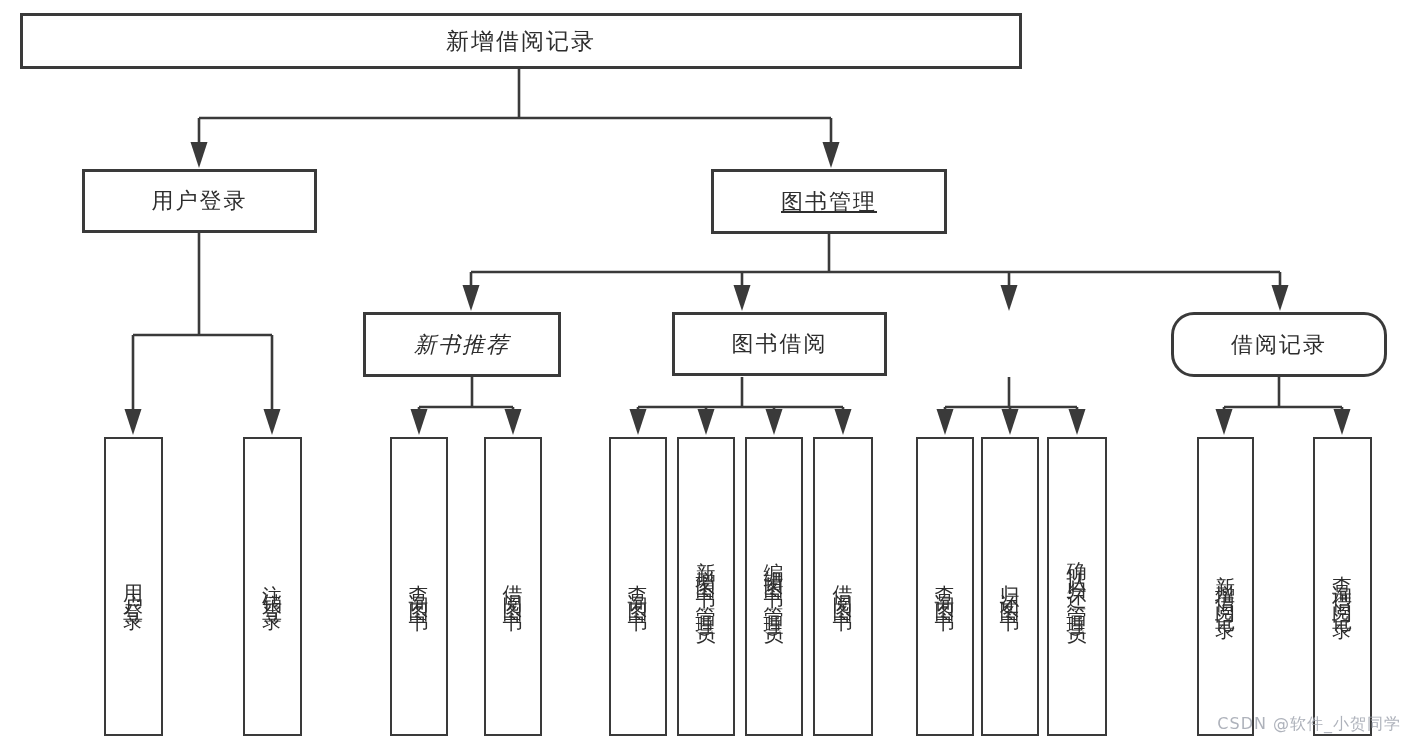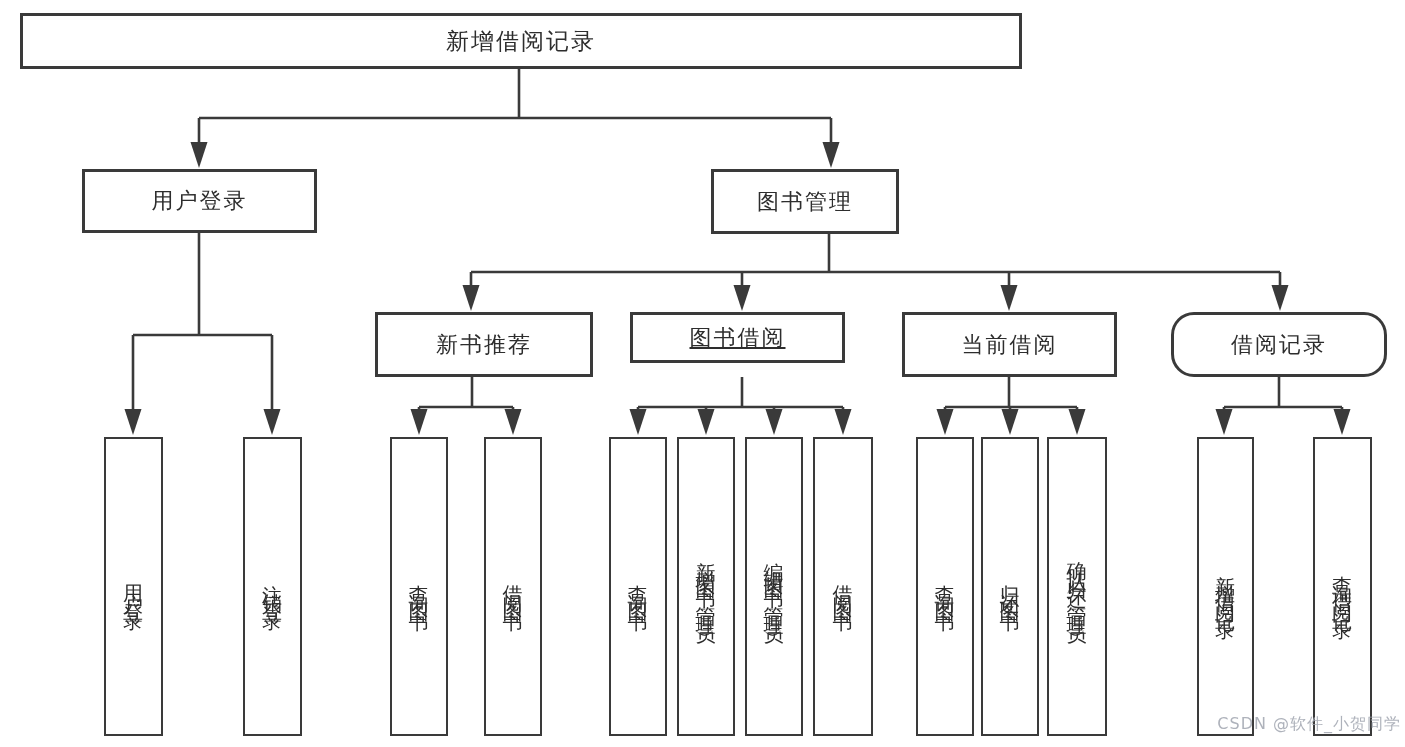--- a/index.html
+++ b/index.html
@@ -112,32 +112,29 @@
     </g>
   </svg>
 
   <div class="node root-node" style="left:20px; top:13px; width:1002px; height:56px;">
     <span>新增借阅记录</span>
   </div>
 
   <div class="node h-node" style="left:82px; top:169px; width:235px; height:64px;">
     <span>用户登录</span>
   </div>
-  <div class="node h-node" style="left:711px; top:169px; width:188px; height:65px;">
+  <div class="node h-node" style="left:711px; top:169px; width:236px; height:65px;text-decoration:underline;">
     <span>图书管理</span>
   </div>
 
-  <div class="node h-node" style="left:375px; top:312px; width:218px; height:65px;">
+  <div class="node h-node" style="left:363px; top:312px; width:198px; height:65px;font-style:italic;">
     <span>新书推荐</span>
   </div>
-  <div class="node h-node" style="left:630px; top:312px; width:215px; height:51px;text-decoration:underline;">
+  <div class="node h-node" style="left:672px; top:312px; width:215px; height:64px;">
     <span>图书借阅</span>
-  </div>
-  <div class="node h-node" style="left:902px; top:312px; width:215px; height:65px;">
-    <span>当前借阅</span>
   </div>
   <div class="node h-node" style="left:1171px; top:312px; width:216px; height:65px;border-radius:23px;">
     <span>借阅记录</span>
   </div>
 
   <div class="node leaf" style="left:104px; top:437px; width:59px; height:299px;">
     <span class="vtext">用户登录</span>
   </div>
   <div class="node leaf" style="left:243px; top:437px; width:59px; height:299px;">
     <span class="vtext">注销登录</span>

